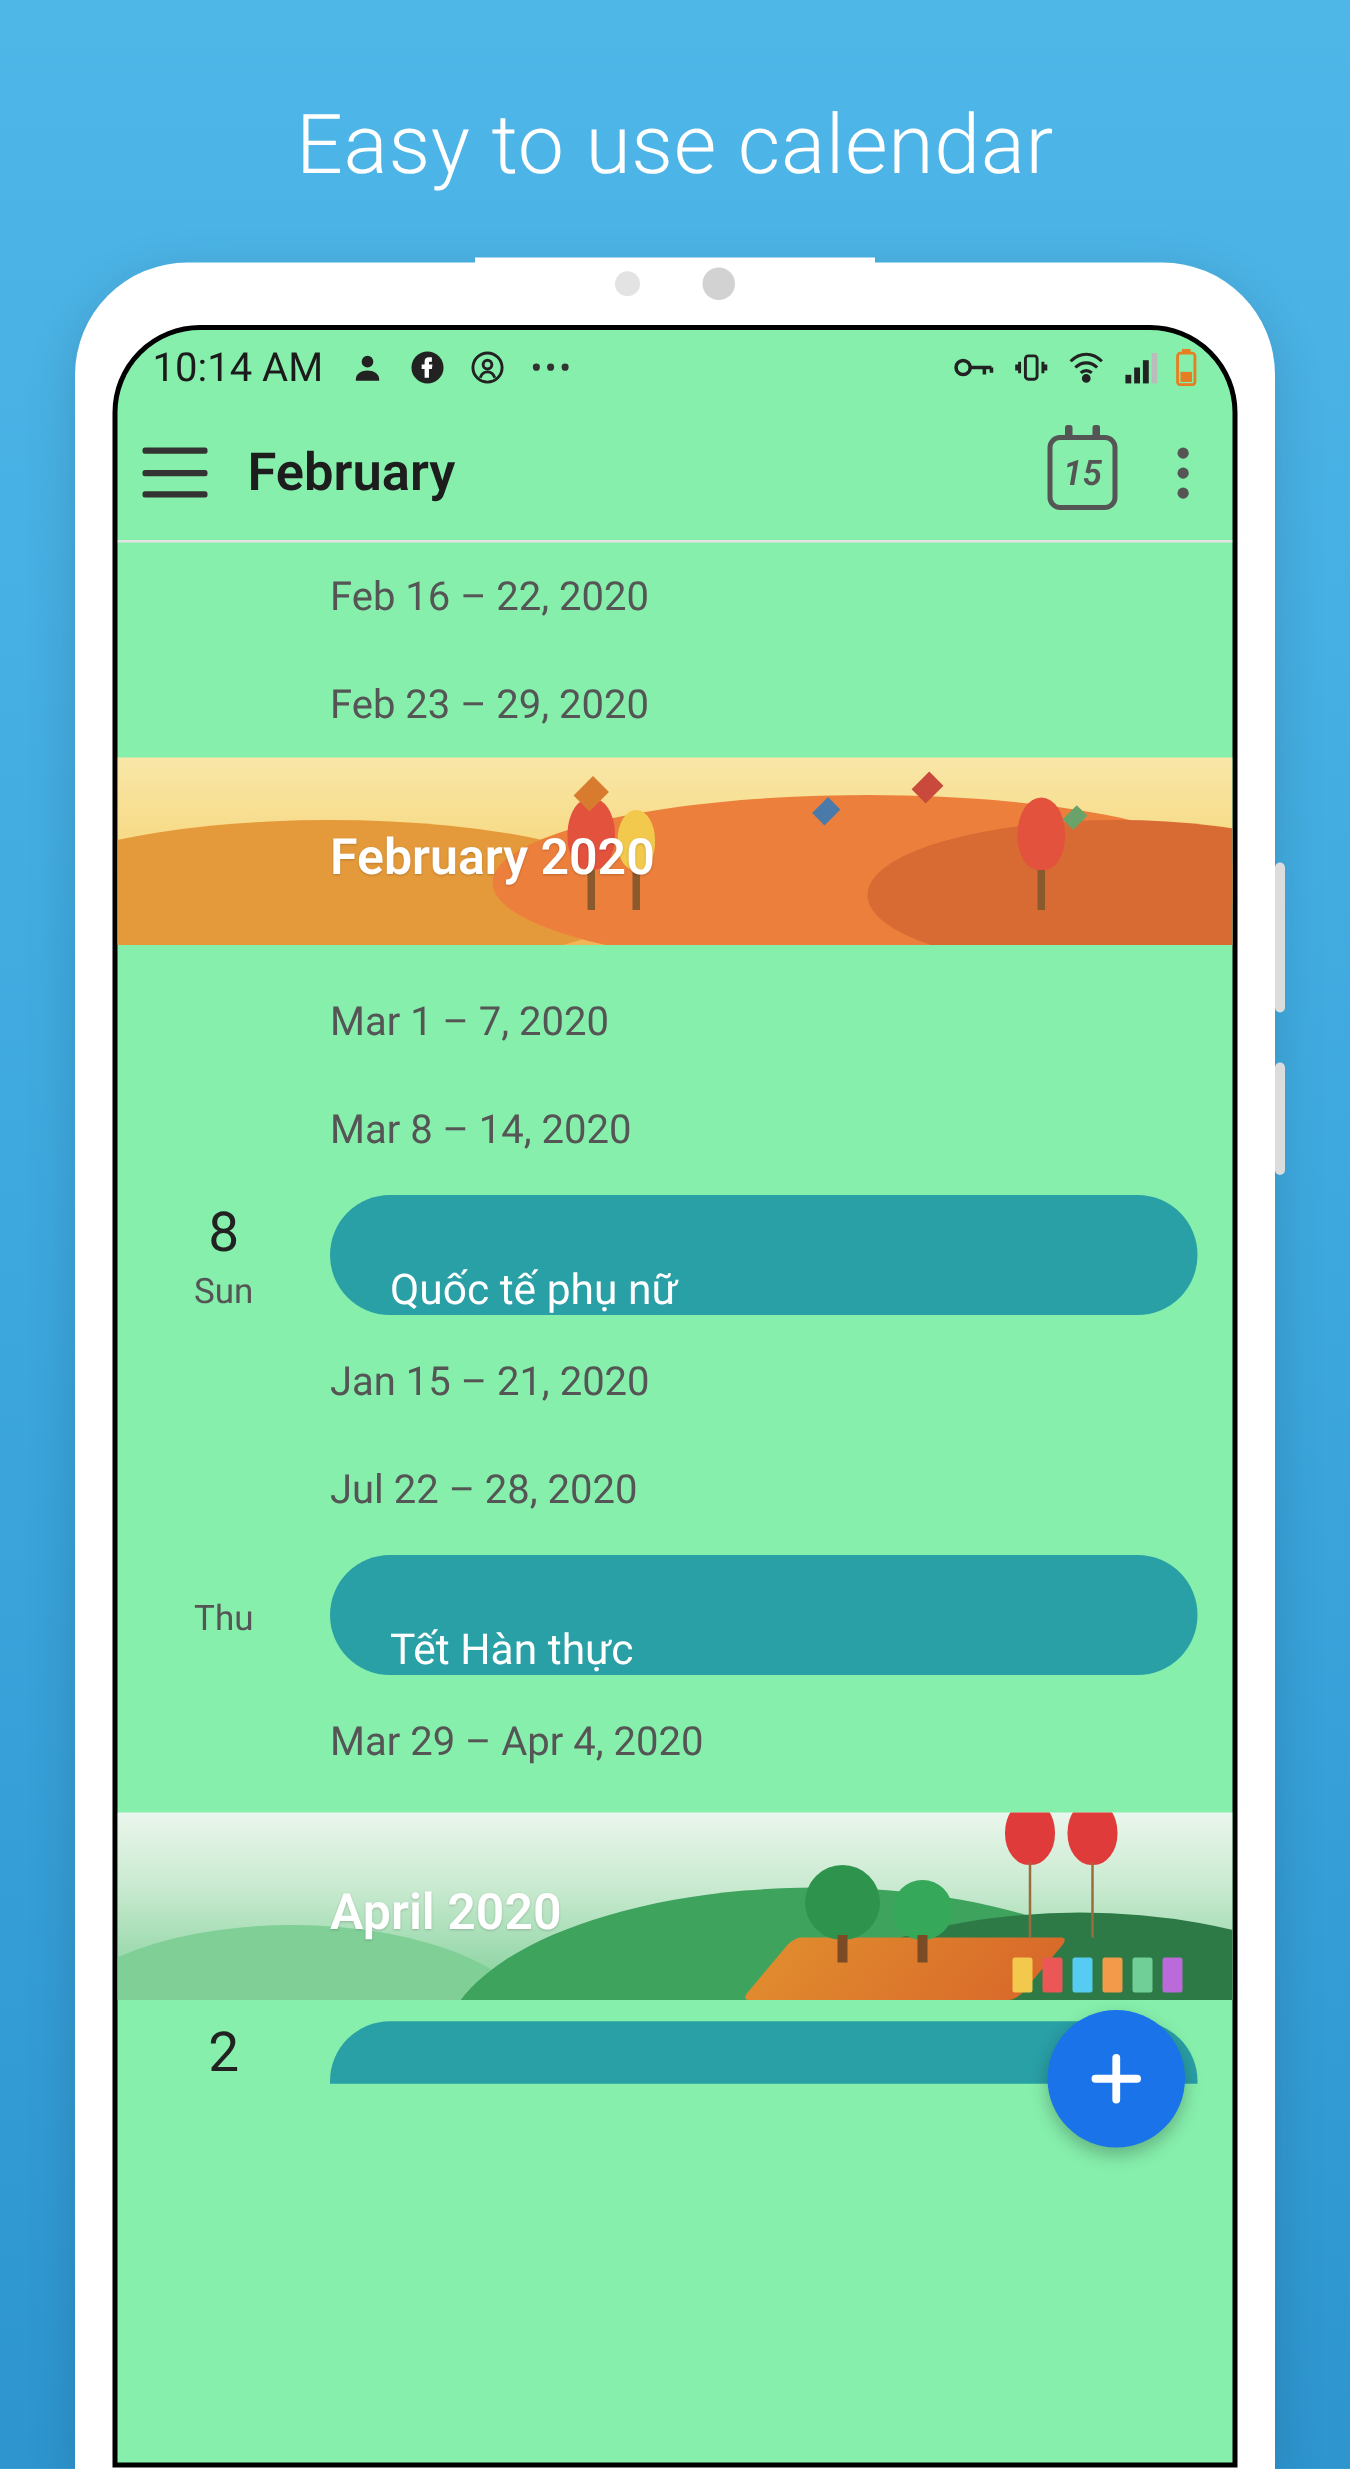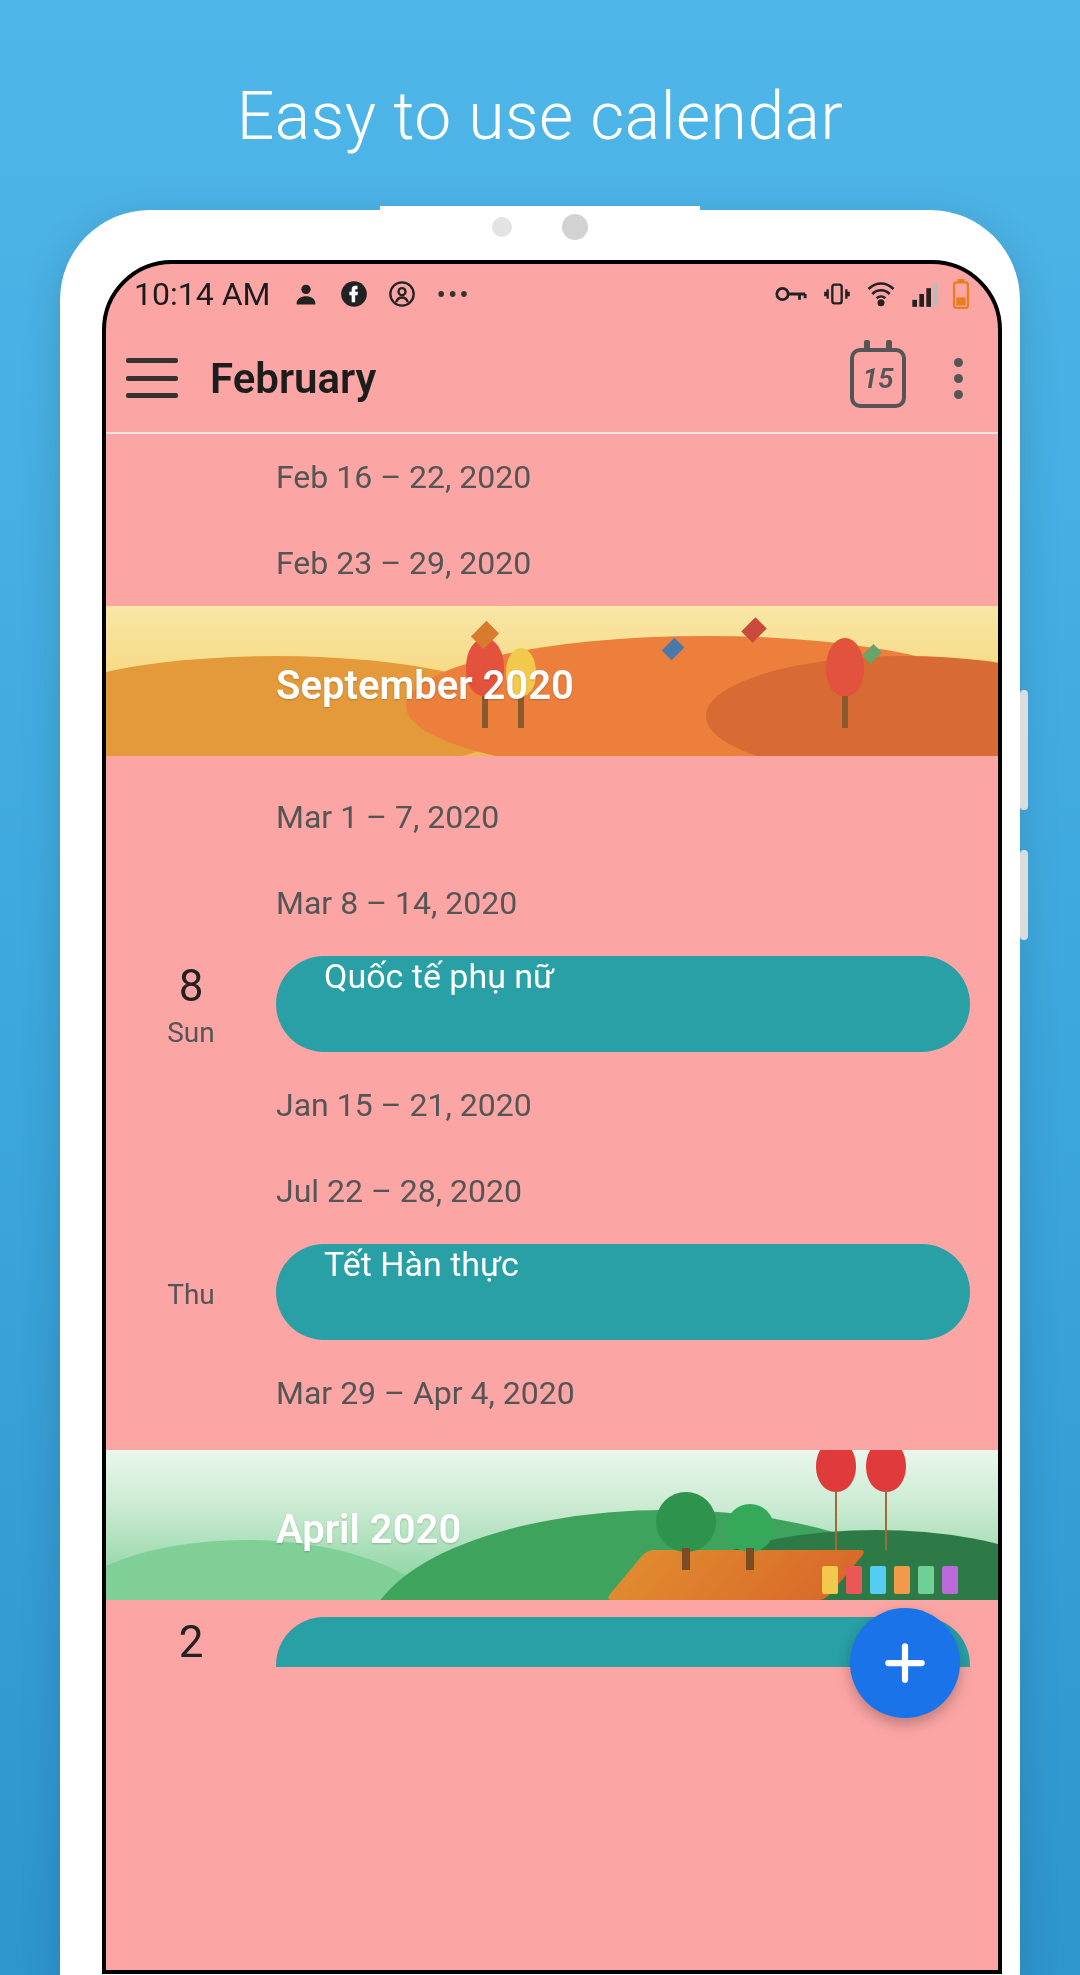--- a/index.html
+++ b/index.html
@@ -42,25 +42,24 @@
     gap: 50px;
   }
   .notch .dot { width: 20px; height: 20px; border-radius: 50%; background: #e3e3e3; }
   .notch .dot.big { width: 26px; height: 26px; background: #d2d2d2; }
   .screen {
     position: absolute;
     top: 50px;
     left: 30px;
     width: 900px;
     height: 1714px;
-    background: #fca5a5;
+    background: #86efac;
     border: 4px solid #000;
     border-radius: 70px 70px 0 0;
     overflow: hidden;
-    margin-left: 12px;
   }
   .side-btn {
     position: absolute;
     background: #dcdcdc;
     width: 8px;
     border-radius: 4px;
   }
   .side-btn.b1 { right: -8px; top: 480px; height: 120px; }
   .side-btn.b2 { right: -8px; top: 640px; height: 90px; }
 
@@ -174,21 +173,21 @@
   }
   .date-num { font-size: 44px; font-weight: 400; color: #222; }
   .date-dow { font-size: 28px; color: #555; margin-top: 4px; }
   .event-pill {
     flex: 1;
     background: #299fa6;
     color: #fff;
     border-radius: 48px;
     height: 96px;
     display: flex;
-    align-items: flex-start;
+    align-items: flex-end;
     padding-left: 48px;
     font-size: 34px;
   }
 
   
   .fab {
     position: absolute;
     right: 38px;
     bottom: -50px;
     width: 110px;
@@ -302,21 +301,21 @@
           <span></span>
         </div>
     </div>
 
     <div class="content">
 
       <div class="week-row">Feb 16 – 22, 2020</div>
       <div class="week-row">Feb 23 – 29, 2020</div>
 
       <div class="month-banner march-bg">
-        <div class="label">September 2020</div>
+        <div class="label">February 2020</div>
         <div class="hill h1"></div>
         <div class="hill h2"></div>
         <div class="hill h3"></div>
         <div class="tree red t1">
             <div class="crown"></div>
             <div class="trunk"></div>
           </div>
         <div class="tree yellow t2">
             <div class="crown"></div>
             <div class="trunk"></div>

